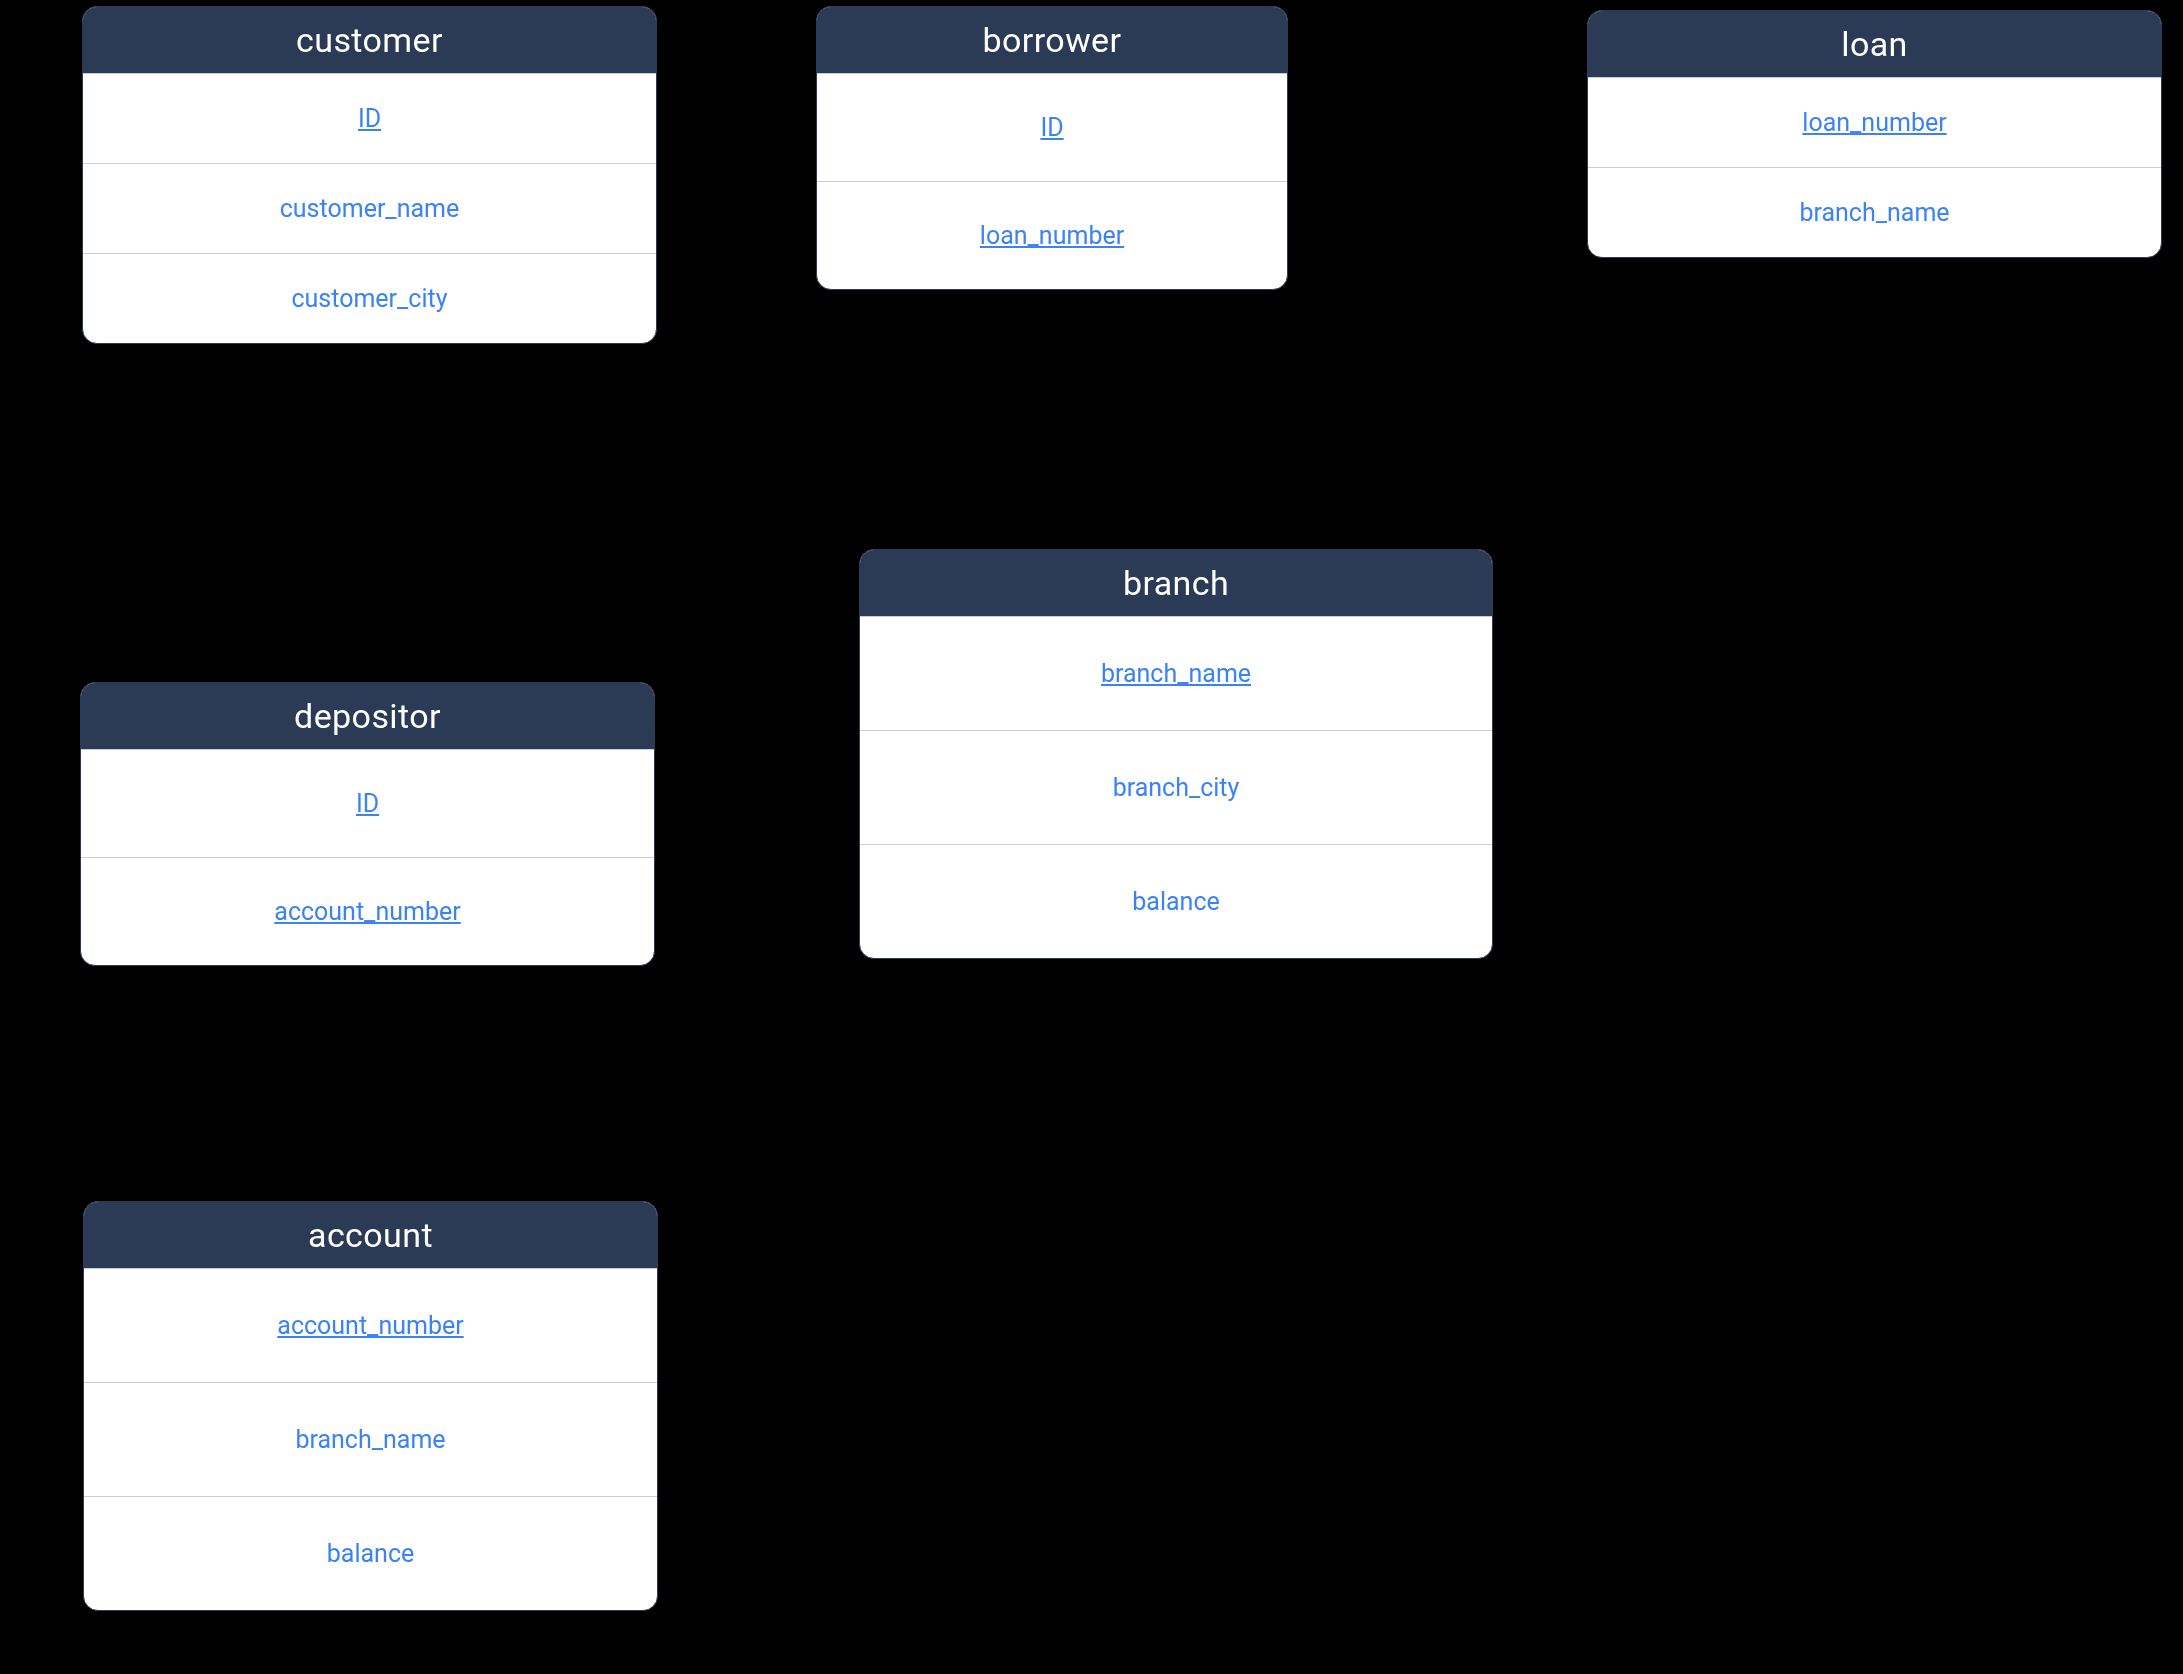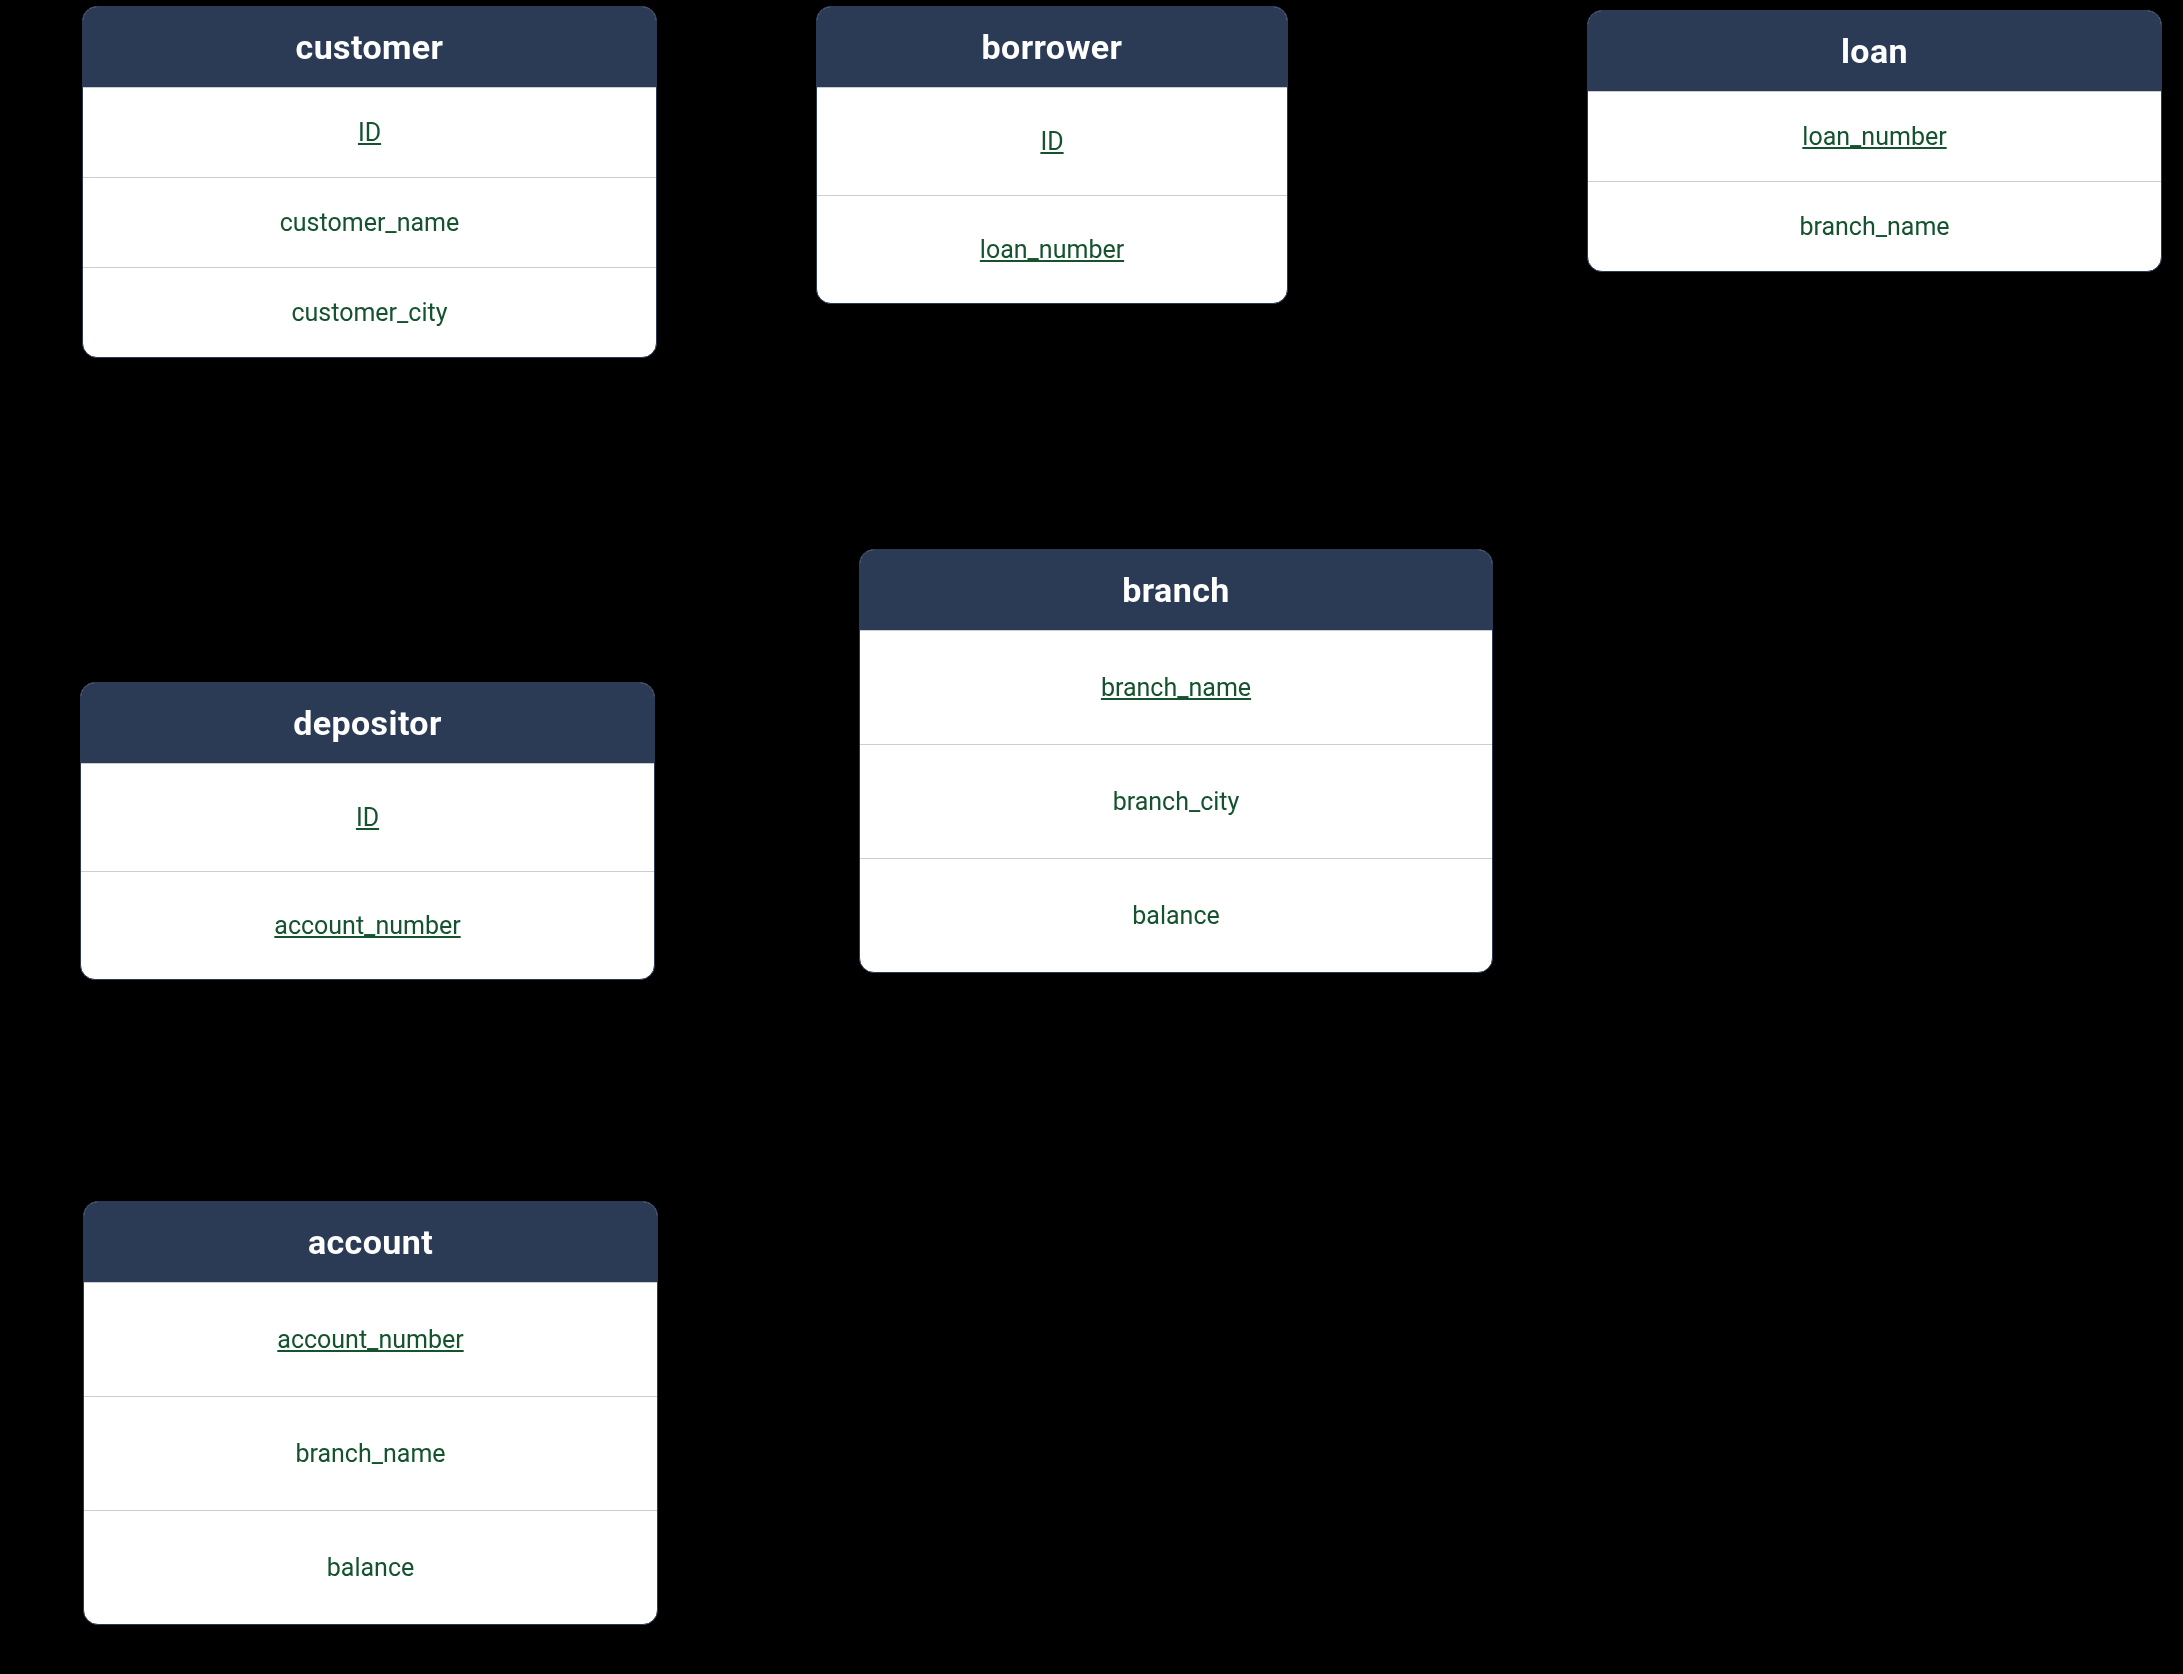--- a/index.html
+++ b/index.html
@@ -14,30 +14,30 @@
     position: absolute;
     background: #fff;
     border: 1.5px solid #2b3a55;
     border-radius: 15px;
     overflow: hidden;
     box-shadow: 4.4px 4.4px 9px rgba(0,0,0,0.5);
   }
   .entity-header {
     background: #2b3a55;
     color: #fff;
-    font-weight: 700;
+    font-weight: 400;
     font-size: 34px;
     text-align: center;
-    padding: 20px 0;
+    padding: 13px 0;
     letter-spacing: 0.4px;
   }
   .entity-row {
     text-align: center;
     font-size: 25px;
-    color: #14532d;
+    color: #3b82f6;
     padding: 33px 0;
     border-top: 0.7px solid #c8cdd6;
   }
   .entity-row:first-of-type { border-top: none; }
   .key { text-decoration: underline; }
 
   
   .customer { left: 82px;  top: 6px;   width: 575px; }
   .borrower { left: 816px; top: 6px;   width: 472px; }
   .loan     { left: 1587px; top: 10.4px;  width: 575px; }

